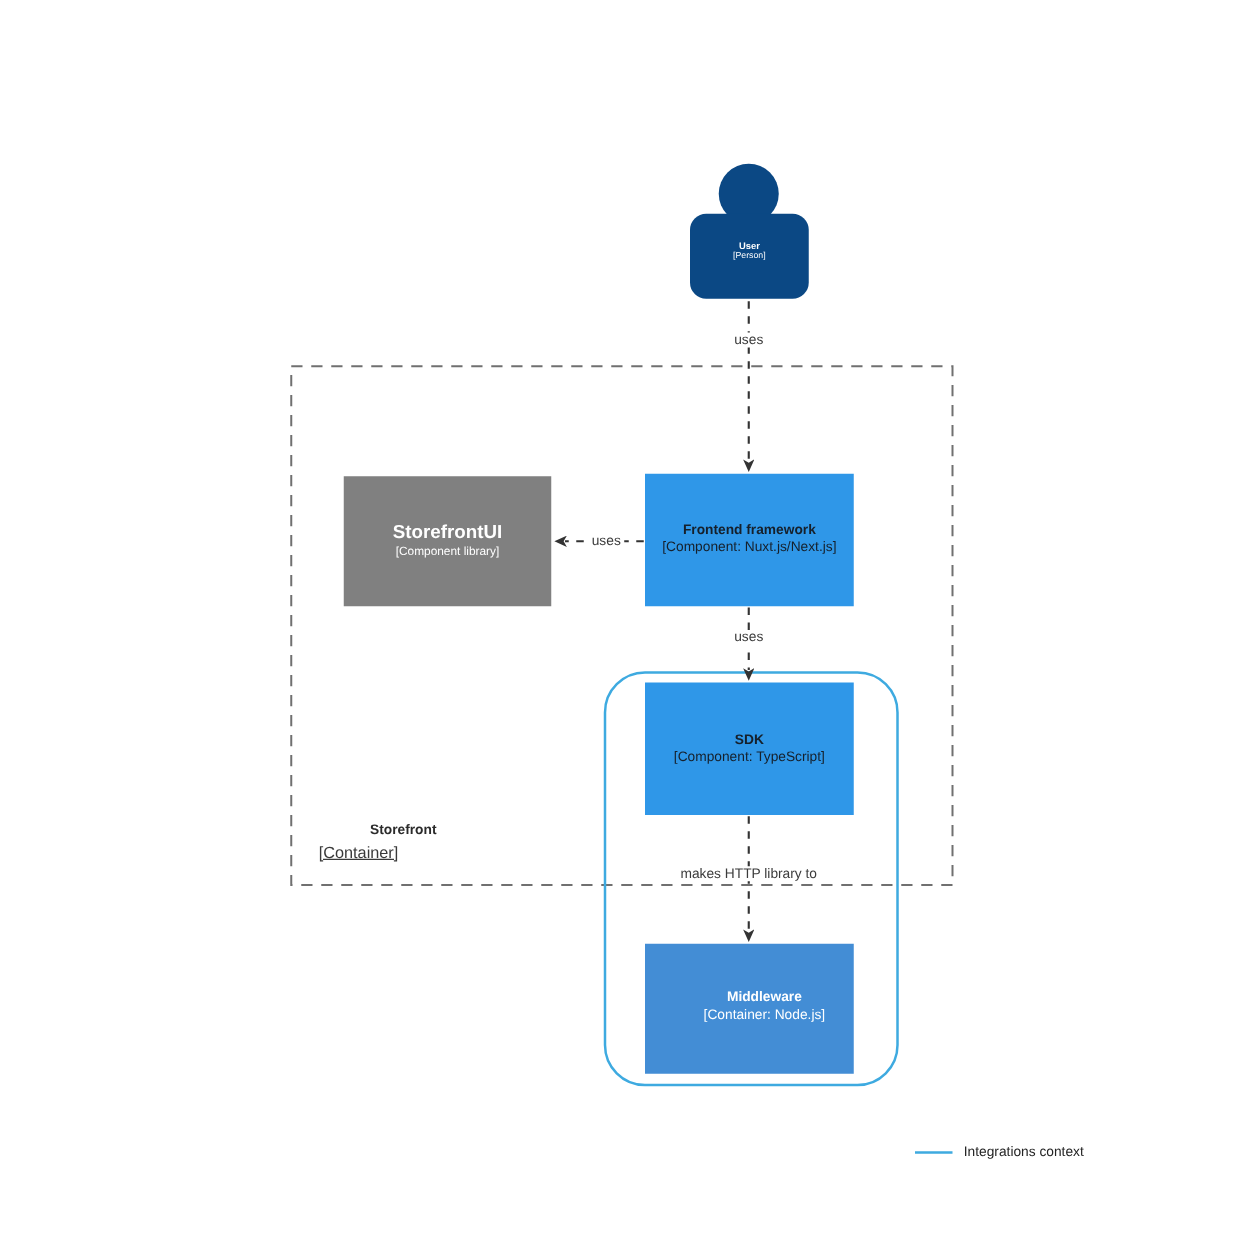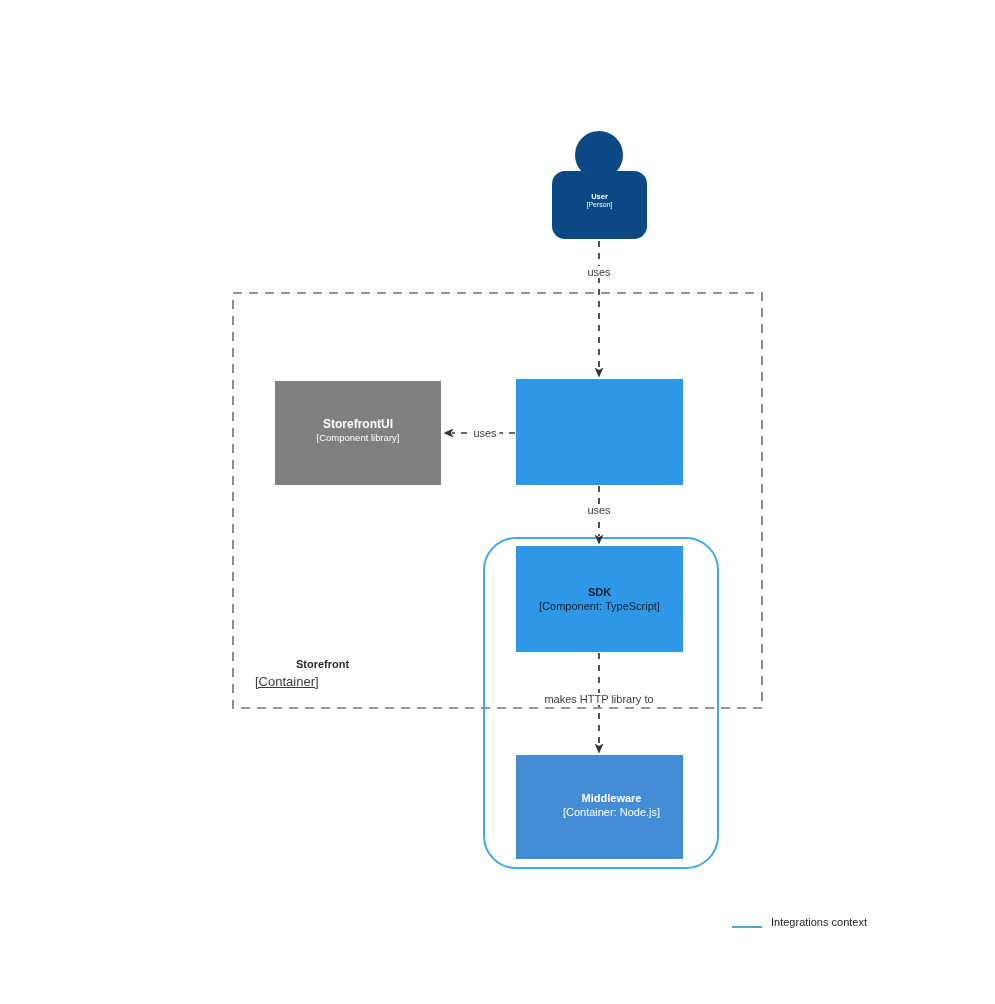--- a/index.html
+++ b/index.html
@@ -50,21 +50,21 @@
     font-size: 11px;
     color: #16202b;
   }
   .box-label-dark .node-title { font-size: 11px; }
   .box-label-dark .node-tech { font-size: 11px; }
 
   .box-label-light {
     font-size: 9.5px;
     color: #ffffff;
   }
-  .box-label-light .node-title { font-size: 12px; }
+  .box-label-light .node-title { font-size: 15px; }
   .box-label-light .node-tech { font-size: 9.5px; }
 
   .box-label-white-mid {
     font-size: 11px;
     color: #ffffff;
   }
   .box-label-white-mid .node-title { font-size: 11px; }
   .box-label-white-mid .node-tech { font-size: 11px; }
 
   
@@ -163,20 +163,24 @@
   <div class="node-label person-label" style="left:552px; top:192px; width:95px;">
     <span class="node-title">User</span>
     <span class="node-tech">[Person]</span>
   </div>
 
   <div class="node-label box-label-light" style="left:275px; top:417px; width:166px;">
     <span class="node-title">StorefrontUI</span>
     <span class="node-tech">[Component library]</span>
   </div>
 
+  <div class="node-label box-label-dark" style="left:510px; top:418px; width:179px;">
+    <span class="node-title">Frontend framework</span>
+    <span class="node-tech">[Component: Nuxt.js/Next.js]</span>
+  </div>
 
   <div class="node-label box-label-dark" style="left:510px; top:586px; width:179px;">
     <span class="node-title">SDK</span>
     <span class="node-tech">[Component: TypeScript]</span>
   </div>
 
   <div class="node-label box-label-white-mid" style="left:522px; top:792px; width:179px;">
     <span class="node-title">Middleware</span>
     <span class="node-tech">[Container: Node.js]</span>
   </div>
@@ -187,18 +191,18 @@
   </div>
 
   <div class="edge-label" style="left:599px; top:272px; transform:translate(-50%,-50%);">uses</div>
 
   <div class="edge-label" style="left:485px; top:433px; transform:translate(-50%,-50%);">uses</div>
 
   <div class="edge-label" style="left:599px; top:510px; transform:translate(-50%,-50%);">uses</div>
 
   <div class="edge-label" style="left:599px; top:699px; transform:translate(-50%,-50%);">makes HTTP library to</div>
 
-  <div class="legend" style="left:732px; top:916px;align-items:flex-end;">
+  <div class="legend" style="left:732px; top:916px;">
     <span class="legend-swatch-line"></span>
     <span class="legend-text">Integrations context</span>
   </div>
 
 </div>
 
 </body></html>

